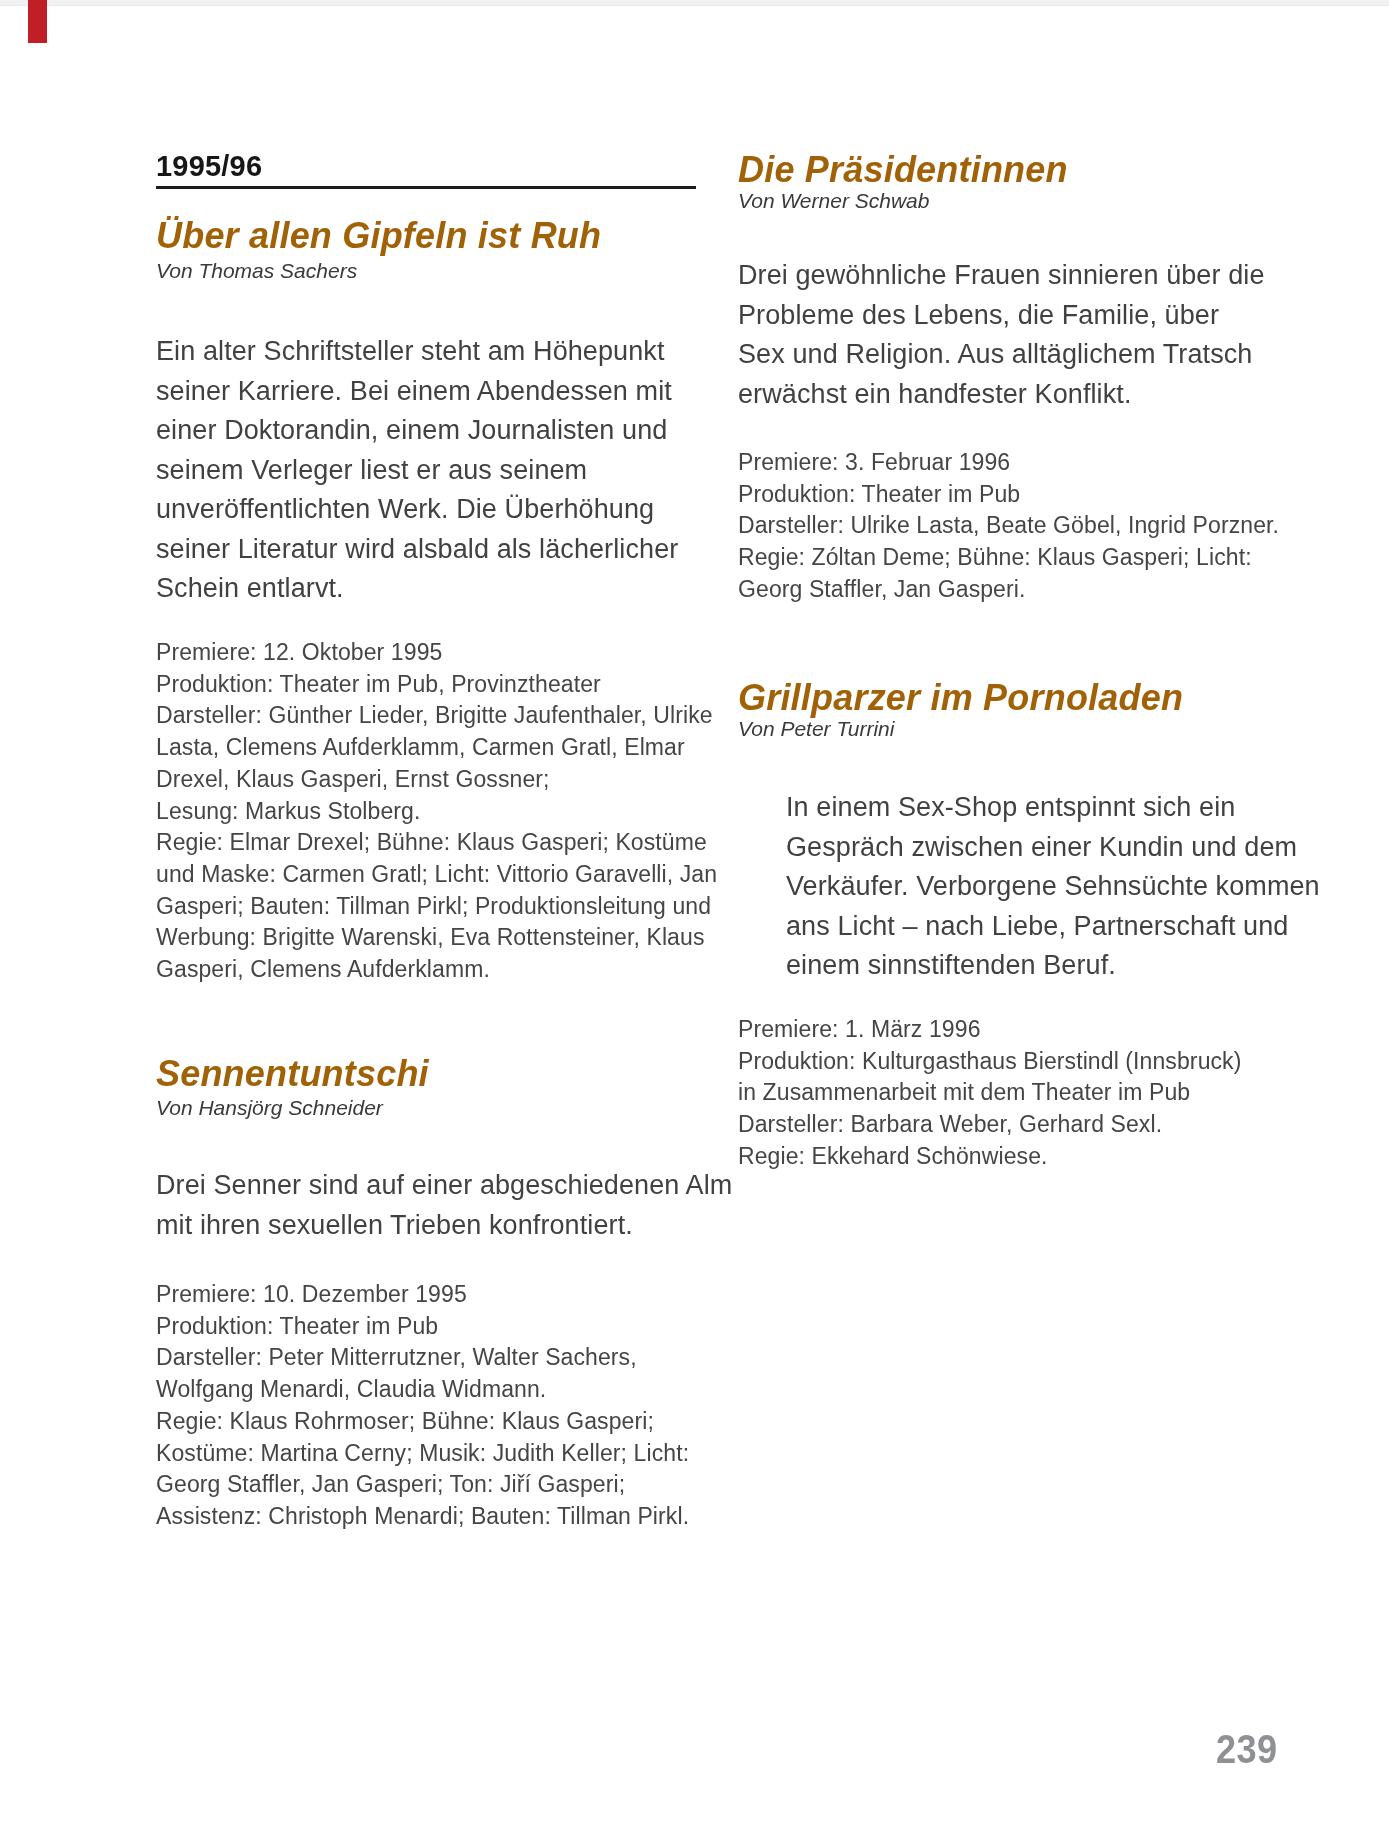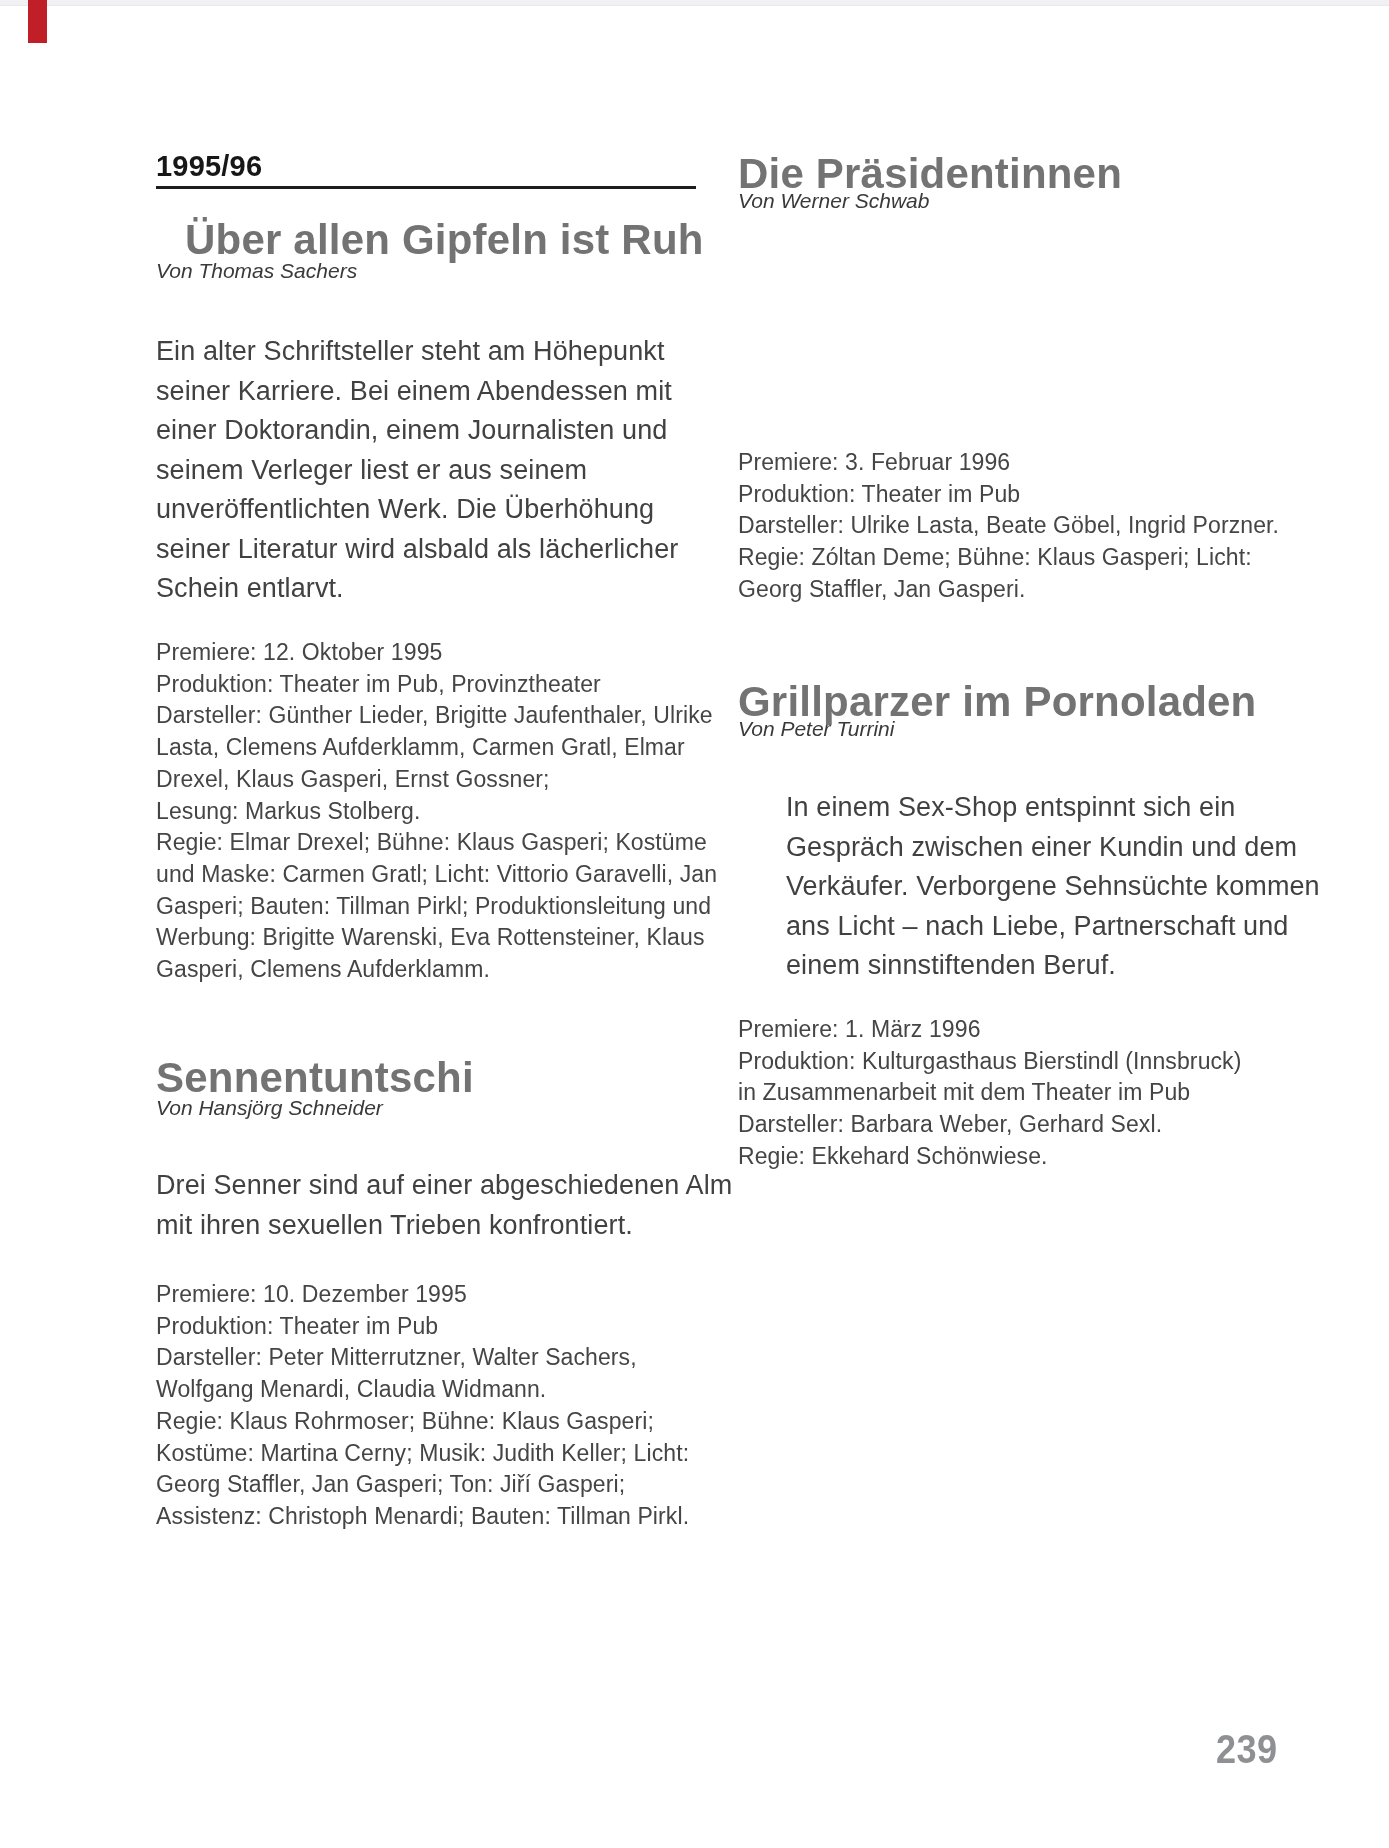--- a/index.html
+++ b/index.html
@@ -20,42 +20,43 @@
     background:#c11f27;
   }
   .season {
     position:absolute; left:156px; top:150px; width:540px;
     font-size:29px; font-weight:bold; color:#171717;
     line-height:32px; padding-bottom:4px;
     border-bottom:3px solid #1d1d1d;
     letter-spacing:0.2px;
   }
   .play-title {
-    position:absolute; font-size:42px; font-weight:bold;
-    color:#737373; line-height:1.12; letter-spacing:0.2px;
+    position:absolute; font-size:36px; font-weight:bold;
+    color:#a16207; line-height:1.12; letter-spacing:0.2px;
     white-space:pre;
+    font-style:italic;
   }
   .play-byline {
     position:absolute; font-size:21px; font-style:italic;
     color:#3a3a3c; line-height:1.15; white-space:pre;
   }
   .play-desc {
     position:absolute; font-size:27px; color:#414141;
     line-height:39.5px; white-space:pre; letter-spacing:0.1px;
   }
   .play-details {
     position:absolute; font-size:23px; color:#454545;
     line-height:31.7px; white-space:pre; letter-spacing:0.1px;
   }
   
   .lc { left:156px; }
   
   .rc { left:738px; }
 
-  .lc.t1 { top:216px;margin-left:29px; }
+  .lc.t1 { top:216px; }
   .lc.b1 { top:259px; }
   .lc.d1 { top:332px; }
   .lc.x1 { top:637px; }
   .lc.t2 { top:1054px; }
   .lc.b2 { top:1096px; }
   .lc.d2 { top:1166px; }
   .lc.x2 { top:1279px; }
 
   .rc.t1 { top:150px; }
   .rc.b1 { top:189px; }
@@ -113,20 +114,24 @@
 Produktion: Theater im Pub
 Darsteller: Peter Mitterrutzner, Walter Sachers,
 Wolfgang Menardi, Claudia Widmann.
 Regie: Klaus Rohrmoser; Bühne: Klaus Gasperi;
 Kostüme: Martina Cerny; Musik: Judith Keller; Licht:
 Georg Staffler, Jan Gasperi; Ton: Jiří Gasperi;
 Assistenz: Christoph Menardi; Bauten: Tillman Pirkl.</div>
 
   <div class="play-title rc t1">Die Präsidentinnen</div>
   <div class="play-byline rc b1">Von Werner Schwab</div>
+  <div class="play-desc rc d1">Drei gewöhnliche Frauen sinnieren über die
+Probleme des Lebens, die Familie, über
+Sex und Religion. Aus alltäglichem Tratsch
+erwächst ein handfester Konflikt.</div>
   <div class="play-details rc x1">Premiere: 3. Februar 1996
 Produktion: Theater im Pub
 Darsteller: Ulrike Lasta, Beate Göbel, Ingrid Porzner.
 Regie: Zóltan Deme; Bühne: Klaus Gasperi; Licht:
 Georg Staffler, Jan Gasperi.</div>
 
   <div class="play-title rc t2">Grillparzer im Pornoladen</div>
   <div class="play-byline rc b2">Von Peter Turrini</div>
   <div class="play-desc rc d2">In einem Sex-Shop entspinnt sich ein
 Gespräch zwischen einer Kundin und dem

